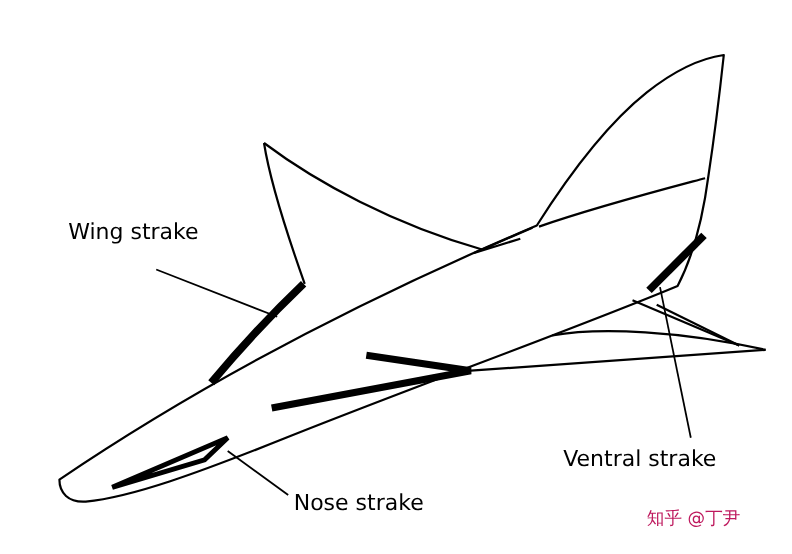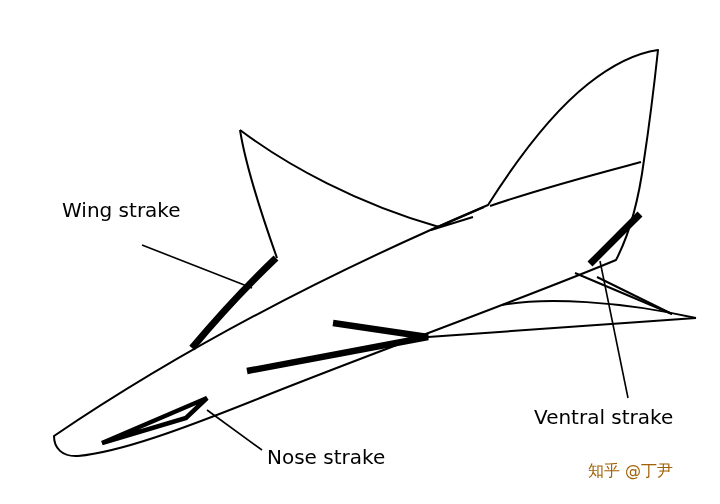--- a/index.html
+++ b/index.html
@@ -22,27 +22,27 @@
   }
   .diagram-label {
     position: absolute;
     color: #000000;
     font-size: 20px;
     line-height: 29px;
     white-space: nowrap;
   }
   .label-wing-strake   { left: 62px;  top: 196px; }
   .label-nose-strake   { left: 267px; top: 443px; }
-  .label-ventral-strake{ left: 512px; top: 403px; margin-left: 22px; }
+  .label-ventral-strake{ left: 512px; top: 403px; }
   .watermark {
     position: absolute;
     left: 588px;
     top: 461px;
     font-size: 16px;
-    color: #a16207;
+    color: #be185d;
     white-space: nowrap;
   }
   .outline   { fill: none; stroke: #000000; stroke-width: 2;   stroke-linejoin: round; }
   .silhouette{ fill: #ffffff; stroke: #000000; stroke-width: 2; stroke-linejoin: round; }
   .thick7    { fill: none; stroke: #000000; stroke-width: 7;   stroke-linejoin: miter; }
   .thick65   { fill: none; stroke: #000000; stroke-width: 6.5; stroke-linejoin: miter; }
   .sliver    { fill: #ffffff; stroke: #000000; stroke-width: 4.5; stroke-linejoin: miter; }
   .leader    { fill: none; stroke: #000000; stroke-width: 1.6; }
 </style>
 </head>

